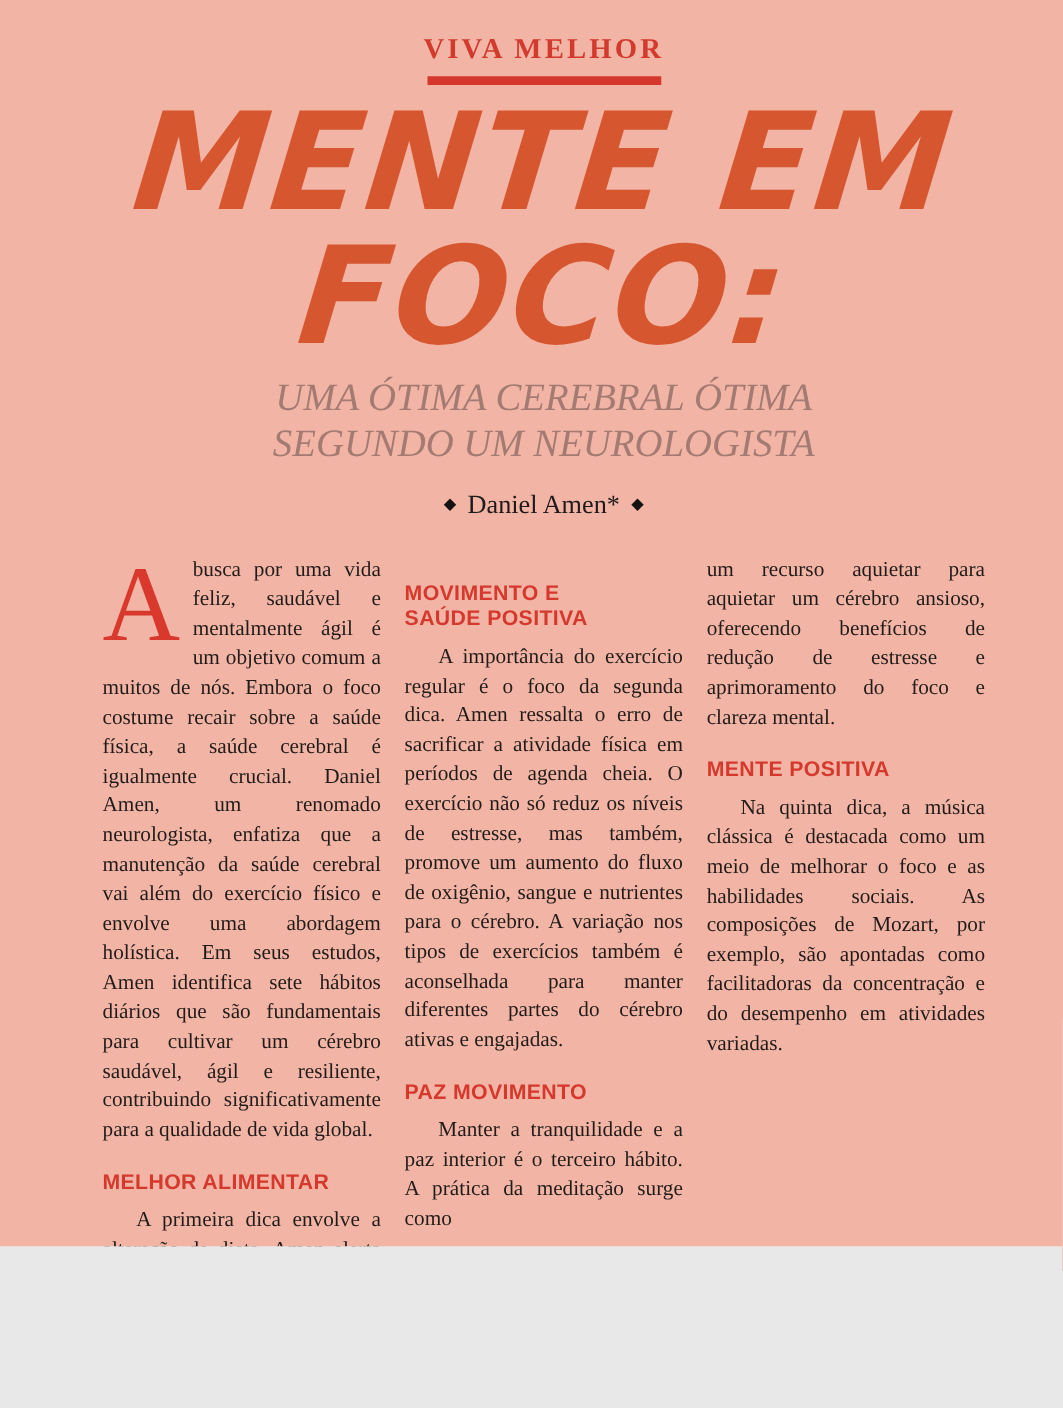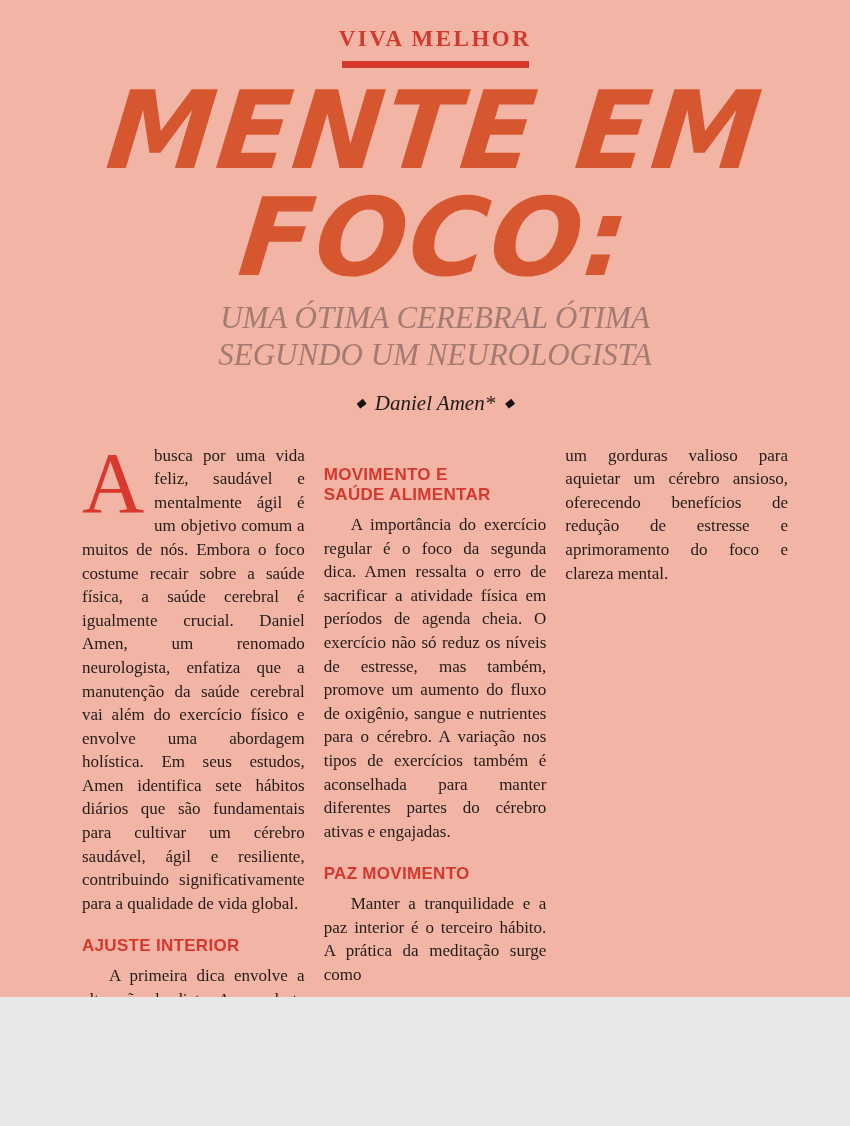--- a/index.html
+++ b/index.html
@@ -66,21 +66,20 @@
   }
   .subtitle .sline { display: block; }
 
   
   .author-line {
     margin-top: 17px;
     text-align: center;
     font-size: 21px;
     color: #1e1a19;
     font-family: "Liberation Serif", serif;
-    font-style: italic;
   }
   .author-line .diamond {
     font-size: 13px;
     vertical-align: 3px;
     padding: 0 9px;
     color: #151211;
   }
 
   
   .columns {
@@ -145,31 +144,33 @@
   <div class="author-line">
     <span class="diamond">◆</span><span>Daniel Amen*</span><span class="diamond">◆</span>
   </div>
 
   <main class="columns">
 
     <div class="col">
       <p class="body-p">
         <span class="dropcap">A</span><span>busca por uma vida feliz, saudável e mentalmente ágil é um objetivo comum a muitos de nós. Embora o foco costume recair sobre a saúde física, a saúde cerebral é igualmente crucial. Daniel Amen, um renomado neurologista, enfatiza que a manutenção da saúde cerebral vai além do exercício físico e envolve uma abordagem holística. Em seus estudos, Amen identifica sete hábitos diários que são fundamentais para cultivar um cérebro saudável, ágil e resiliente, contribuindo significativamente para a qualidade de vida global.</span>
       </p>
-      <h3 class="sec-heading">AJUSTE INTERIOR</h3>
+      <h3 class="sec-heading">MELHOR ALIMENTAR</h3>
       <p class="body-p indent">A primeira dica envolve a alteração da dieta. Amen alerta contra a prática comum de entrar e sair de dietas, uma inconsistência que pode impactar negativamente o cérebro. Em vez disso, ele sugere a adoção de uma alimentação equilibrada, rica em carboidratos</p>
     </div>
 
     <div class="col">
       <h3 class="sec-heading">MOVIMENTO E
-SAÚDE ALIMENTAR</h3>
+SAÚDE POSITIVA</h3>
       <p class="body-p indent">A importância do exercício regular é o foco da segunda dica. Amen ressalta o erro de sacrificar a atividade física em períodos de agenda cheia. O exercício não só reduz os níveis de estresse, mas também, promove um aumento do fluxo de oxigênio, sangue e nutrientes para o cérebro. A variação nos tipos de exercícios também é aconselhada para manter diferentes partes do cérebro ativas e engajadas.</p>
       <h3 class="sec-heading">PAZ MOVIMENTO</h3>
       <p class="body-p indent">Manter a tranquilidade e a paz interior é o terceiro hábito. A prática da meditação surge como</p>
     </div>
 
     <div class="col">
-      <p class="body-p">um gorduras valioso para aquietar um cérebro ansioso, oferecendo benefícios de redução de estresse e aprimoramento do foco e clareza mental.</p>
+      <p class="body-p">um recurso aquietar para aquietar um cérebro ansioso, oferecendo benefícios de redução de estresse e aprimoramento do foco e clareza mental.</p>
+      <h3 class="sec-heading">MENTE POSITIVA</h3>
+      <p class="body-p indent">Na quinta dica, a música clássica é destacada como um meio de melhorar o foco e as habilidades sociais. As composições de Mozart, por exemplo, são apontadas como facilitadoras da concentração e do desempenho em atividades variadas.</p>
     </div>
 
   </main>
 
 </div>
 
 </body></html>

